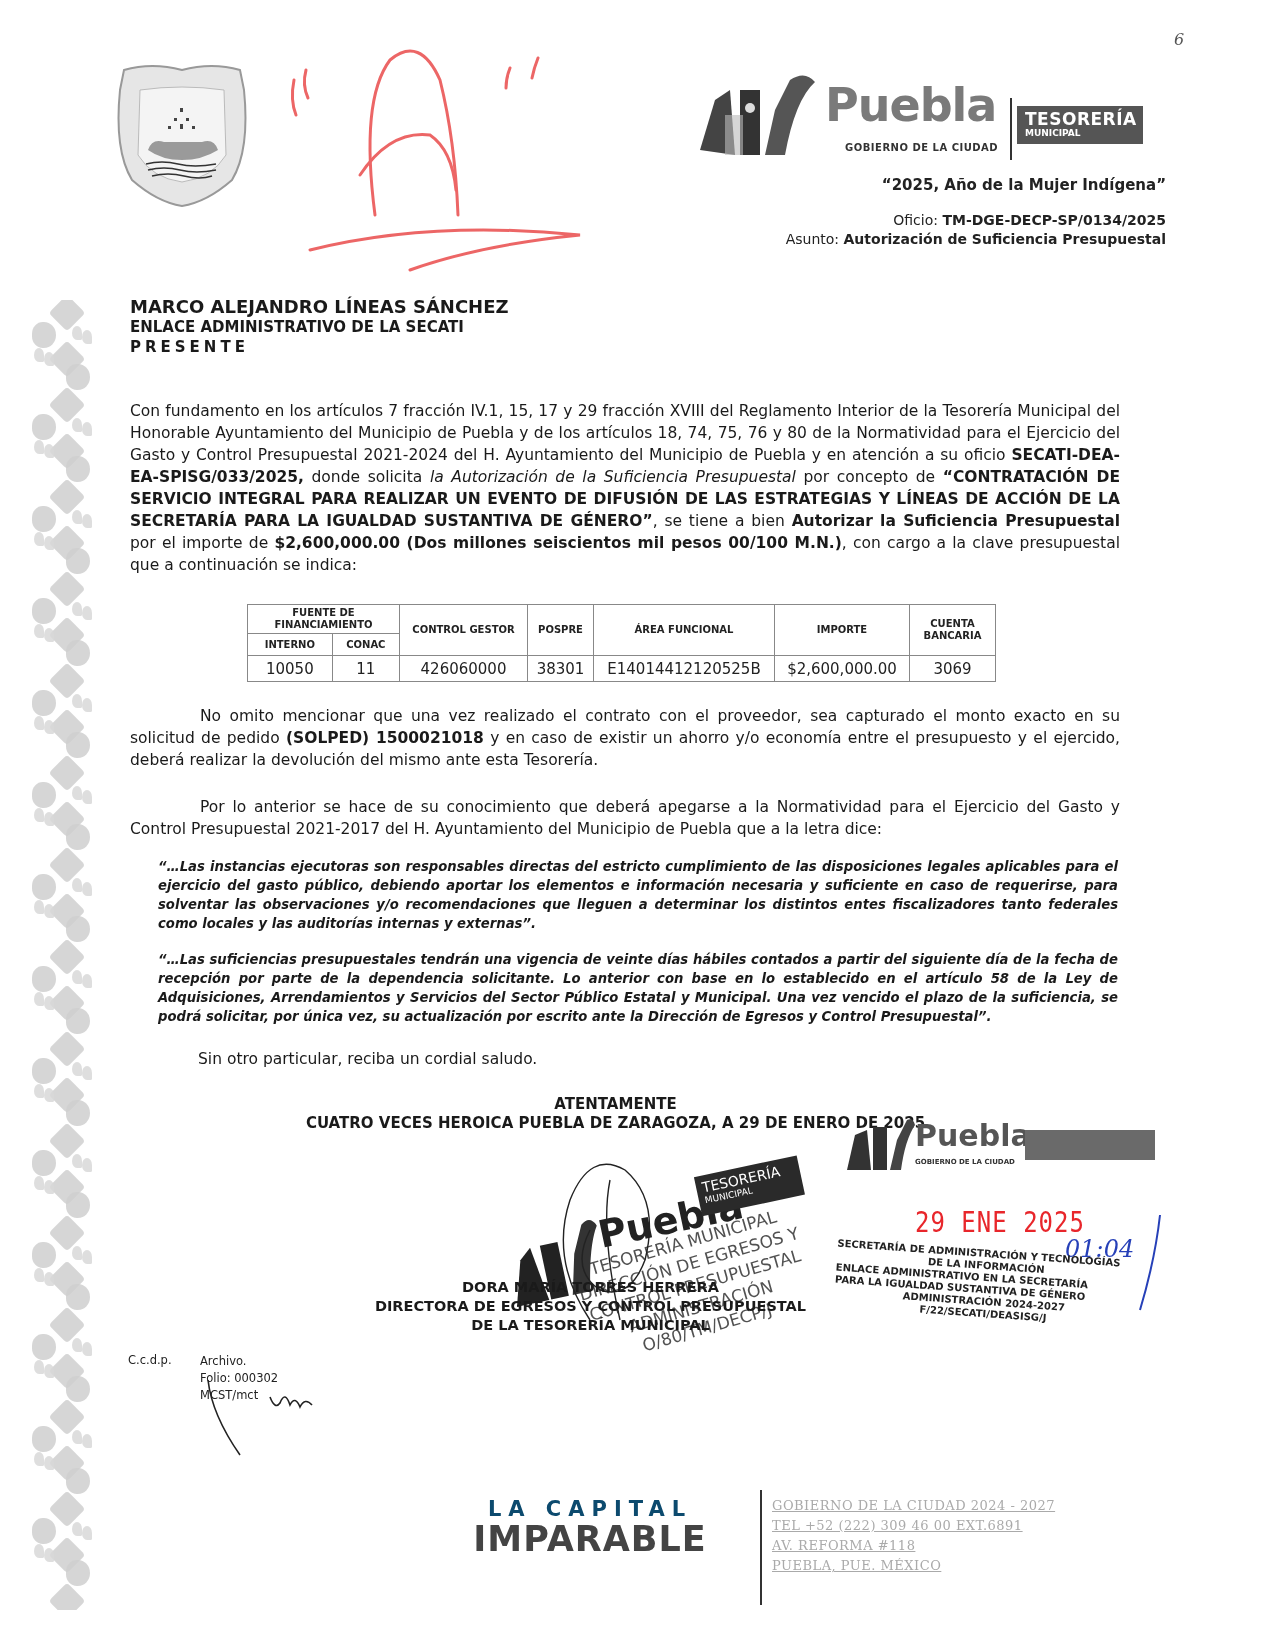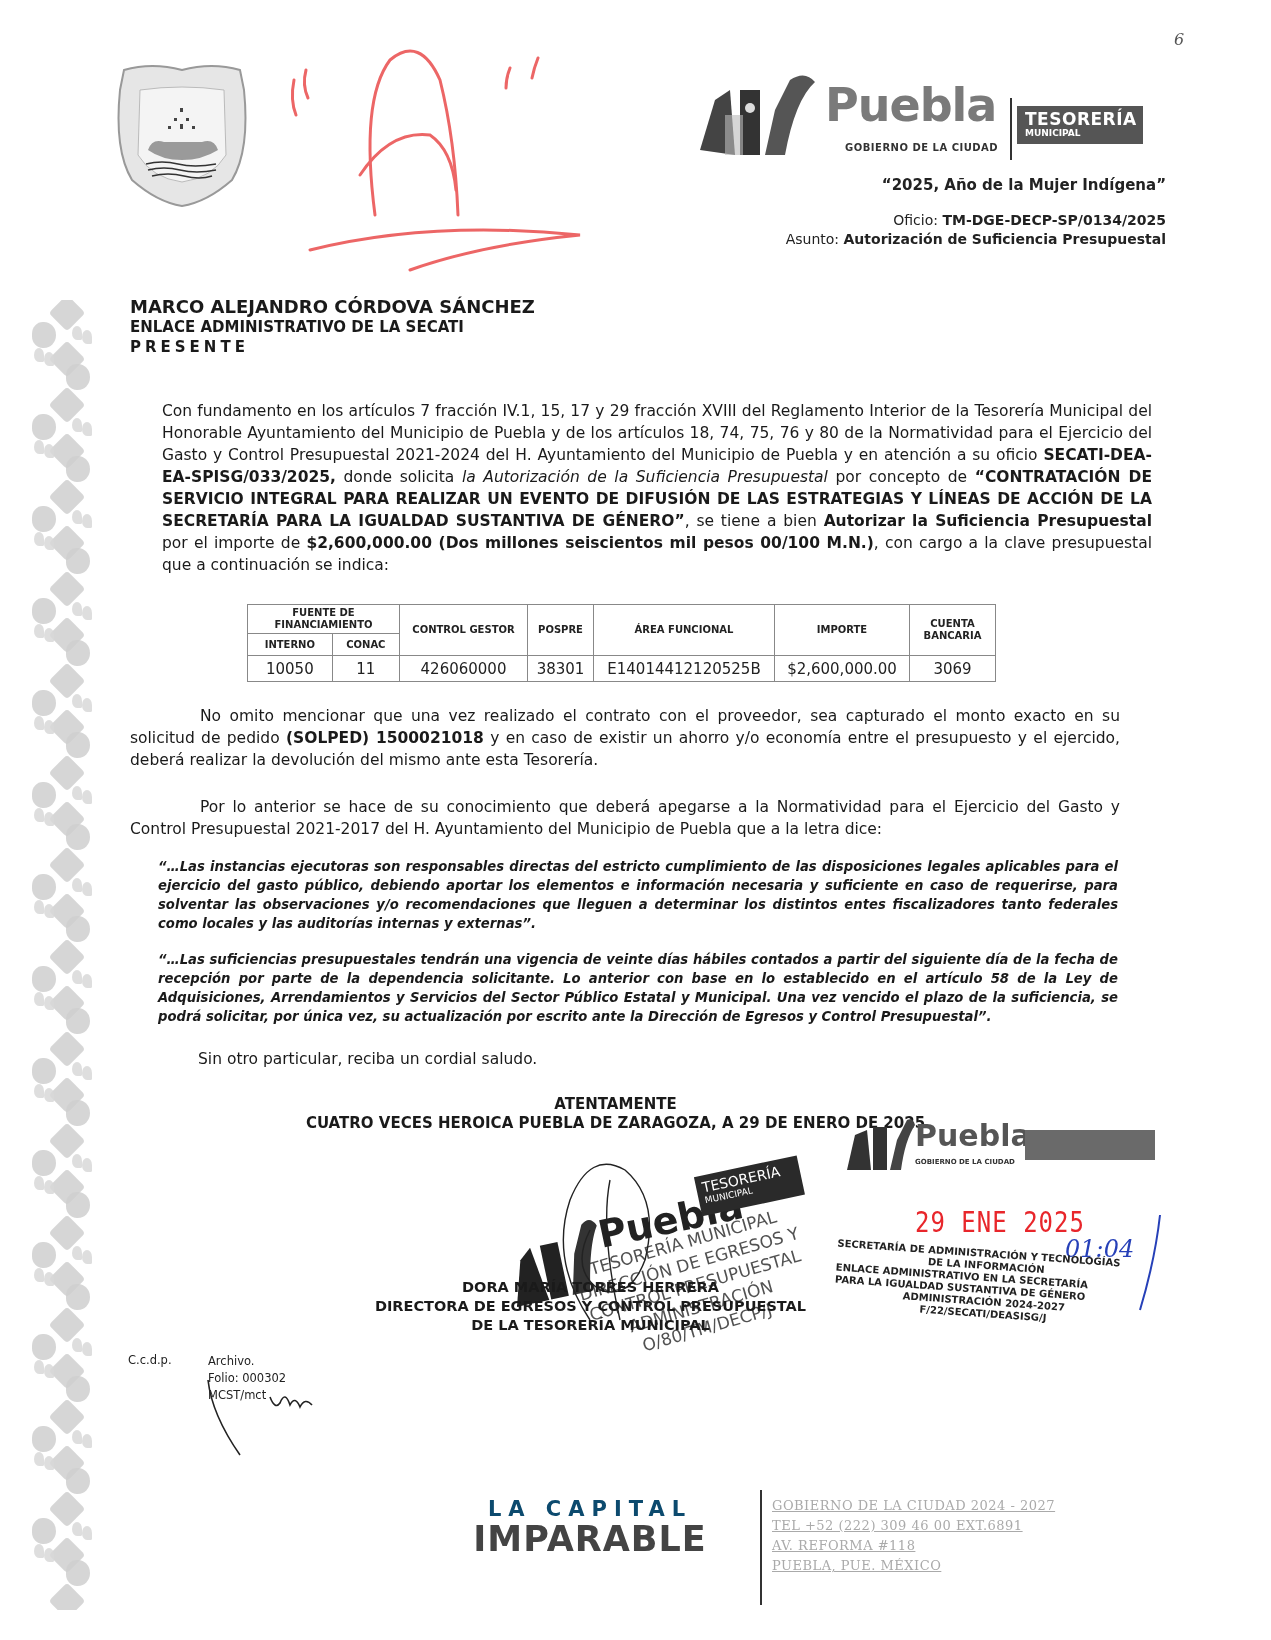--- a/index.html
+++ b/index.html
@@ -40,21 +40,21 @@
   
   .recipient { left: 130px; top: 297px; line-height: 20px; }
   .recipient .name { font-size: 18px; font-weight: bold; }
   .recipient .line { font-size: 15px; font-weight: bold; }
   .recipient .presente { font-size: 15px; font-weight: bold; letter-spacing: 4px; }
 
   
   .para { left: 130px; width: 990px; font-size: 15.5px; line-height: 22px; text-align: justify; }
   .para b { font-weight: bold; }
   .para i { font-style: italic; }
-  .p1 { top: 400px; margin-left: 32px; }
+  .p1 { top: 400px; }
   .p-indent { text-indent: 70px; }
   .p2 { top: 705px; }
   .p3 { top: 796px; }
 
   
   .budget-table { left: 247px; top: 604px; border-collapse: collapse; font-size: 10px; }
   .budget-table th { font-weight: bold; border: 1px solid #888; padding: 2px 4px; text-align: center; color: #222; line-height: 12px; }
   .budget-table td { border: 1px solid #888; padding: 3px 6px; text-align: center; font-size: 15px; color: #222; height: 26px; }
 
   
@@ -86,21 +86,21 @@
   .stamp-right-logo .gob { position: absolute; left: 70px; top: 48px; font-size: 7px; font-weight: bold; color: #333; }
   .stamp-right-logo .bar { position: absolute; left: 180px; top: 20px; width: 130px; height: 30px; background: #6a6a6a; }
 
   .date-stamp { left: 915px; top: 1208px; font-family: "DejaVu Sans Mono", monospace; font-size: 24px; color: #e8262b; letter-spacing: 1px; transform: scaleY(1.2); }
   .time-hand { left: 1065px; top: 1235px; font-family: "DejaVu Serif", serif; font-style: italic; font-size: 24px; color: #2640b8; }
   .recv-stamp { left: 835px; top: 1248px; width: 300px; font-size: 10px; font-weight: bold; line-height: 12px; color: #222; transform: rotate(4deg); }
   .recv-stamp .c { text-align: center; }
 
   
   .ccdp { left: 128px; top: 1353px; font-size: 11.5px; color: #222; }
-  .cc-list { left: 208px; top: 1353px; font-size: 11.5px; color: #222; line-height: 17px; }
+  .cc-list { left: 200px; top: 1353px; font-size: 11.5px; color: #222; line-height: 17px; }
 
   
   .footer-brand { left: 455px; top: 1497px; width: 270px; text-align: center; }
   .footer-brand .l1 { font-size: 21px; font-weight: bold; letter-spacing: 7px; color: #0c4a6e; }
   .footer-brand .l2 { font-size: 35px; font-weight: bold; color: #444; line-height: 36px; letter-spacing: 1px; }
   .footer-divider { left: 760px; top: 1490px; width: 2px; height: 115px; background: #333; }
   .footer-contact { left: 772px; top: 1496px; font-family: "DejaVu Serif", serif; font-size: 13px; color: #aaa; line-height: 20px; letter-spacing: 0.5px; text-decoration: underline; }
 </style>
 </head>
 <body>
@@ -268,21 +268,21 @@
 </div>
 
 <div class="abs motto">“2025, Año de la Mujer Indígena”</div>
 
 <div class="abs oficio">
   <div><span>Oficio:</span> <b>TM-DGE-DECP-SP/0134/2025</b></div>
   <div><span>Asunto:</span> <b>Autorización de Suficiencia Presupuestal</b></div>
 </div>
 
 <div class="abs recipient">
-  <div class="name">MARCO ALEJANDRO CÓRDOVA SÁNCHEZ</div>
+  <div class="name">MARCO ALEJANDRO LÍNEAS SÁNCHEZ</div>
   <div class="line">ENLACE ADMINISTRATIVO DE LA SECATI</div>
   <div class="presente">PRESENTE</div>
 </div>
 
 <div class="abs para p1">
   <span>Con fundamento en los artículos 7 fracción IV.1, 15, 17 y 29 fracción XVIII del Reglamento Interior de la Tesorería Municipal del Honorable Ayuntamiento del Municipio de Puebla y de los artículos 18, 74, 75, 76 y 80 de la Normatividad para el Ejercicio del Gasto y Control Presupuestal 2021-2024 del H. Ayuntamiento del Municipio de Puebla y en atención a su oficio </span><b>SECATI-DEA-EA-SPISG/033/2025,</b><span> donde solicita </span><i>la Autorización de la Suficiencia Presupuestal</i><span> por concepto de </span><b>“CONTRATACIÓN DE SERVICIO INTEGRAL PARA REALIZAR UN EVENTO DE DIFUSIÓN DE LAS ESTRATEGIAS Y LÍNEAS DE ACCIÓN DE LA SECRETARÍA PARA LA IGUALDAD SUSTANTIVA DE GÉNERO”</b><span>, se tiene a bien </span><b>Autorizar la Suficiencia Presupuestal</b><span> por el importe de </span><b>$2,600,000.00 (Dos millones seiscientos mil pesos 00/100 M.N.)</b><span>, con cargo a la clave presupuestal que a continuación se indica:</span>
 </div>
 
 <table class="abs budget-table">
   <thead>

